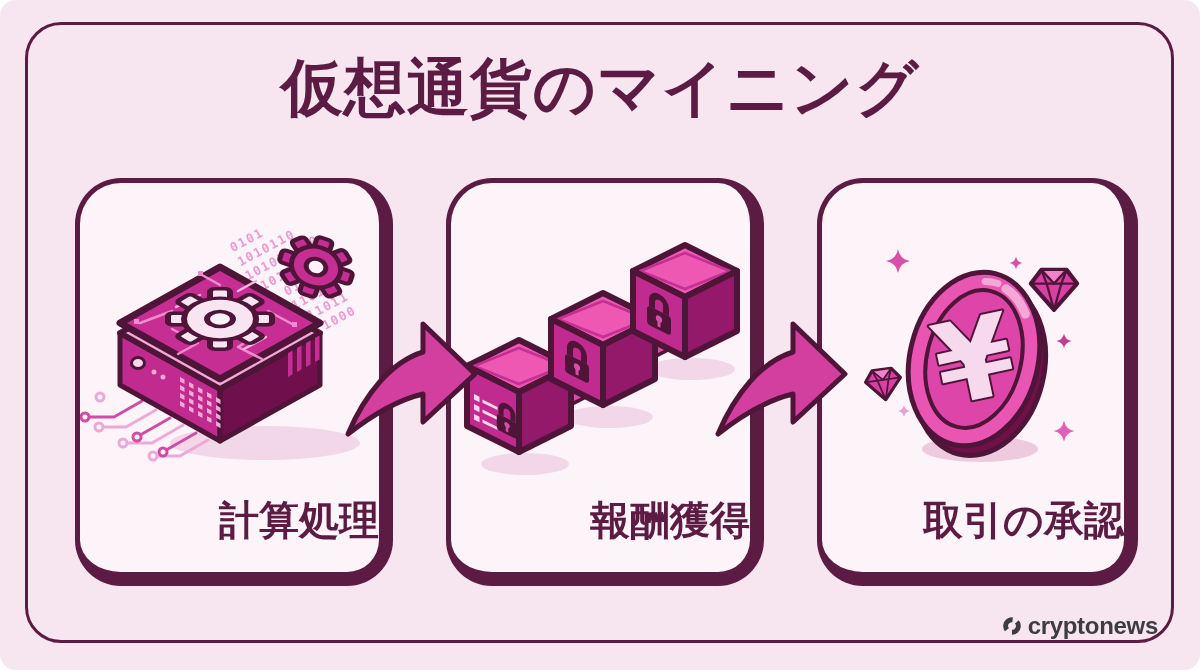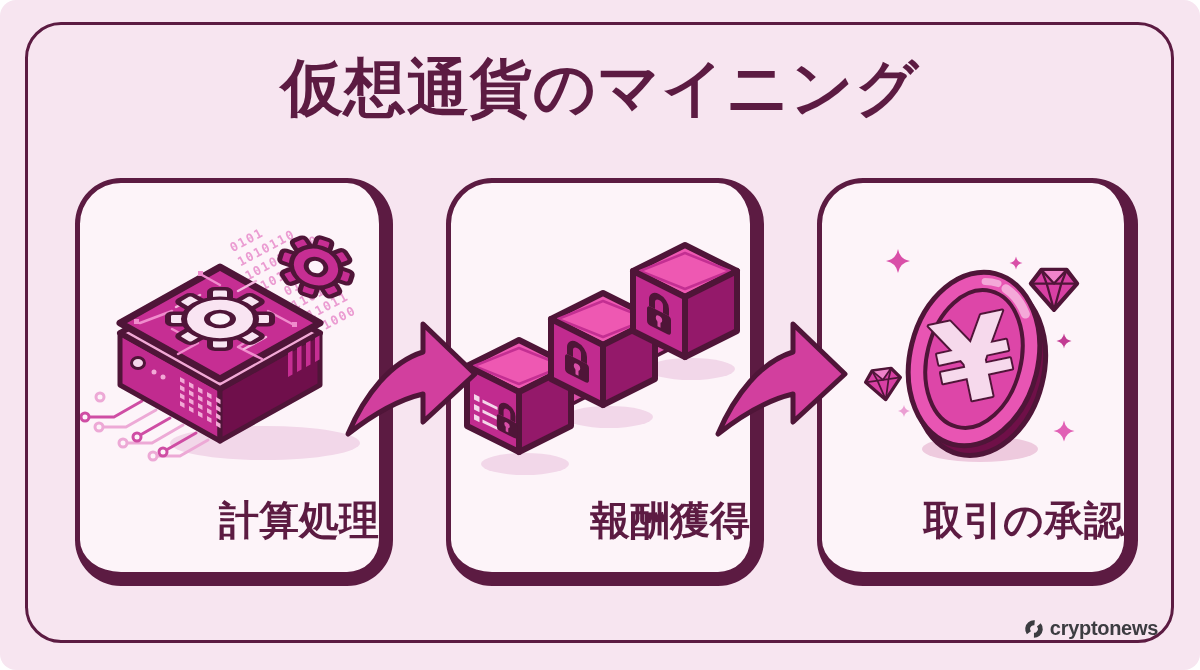--- a/index.html
+++ b/index.html
@@ -13,21 +13,21 @@
   .step-label{position:absolute;bottom:24px;left:0;width:100%;text-align:right;font-size:40px;font-weight:800;color:#5c1b42;}
   .illus{position:absolute;left:0;top:8px;}
   .binary{position:absolute;left:172px;top:30px;transform:rotate(-28deg);transform-origin:50% 50%;
           font-family:"DejaVu Sans Mono",monospace;font-size:12.5px;font-weight:bold;color:#eb9cd2;
           white-space:pre;line-height:1.28;letter-spacing:1.5px;}
   .gear-overlay{position:absolute;left:196px;top:44px;}
   .arrow{position:absolute;top:306px;width:140px;height:134px;z-index:5;}
   #arrow1{left:341px;}
   #arrow2{left:711px;}
   .brand{position:absolute;right:42px;bottom:30px;display:flex;align-items:center;gap:6px;z-index:6;}
-  .brand-text{font-size:20px;font-weight:bold;color:#3c3c41;letter-spacing:-0.3px;}
+  .brand-text{font-size:24px;font-weight:bold;color:#3c3c41;letter-spacing:-0.3px;}
 </style>
 </head>
 <body>
 
 <div class="page">
 
   <div class="frame"></div>
 
   <div class="title">仮想通貨のマイニング</div>
 

